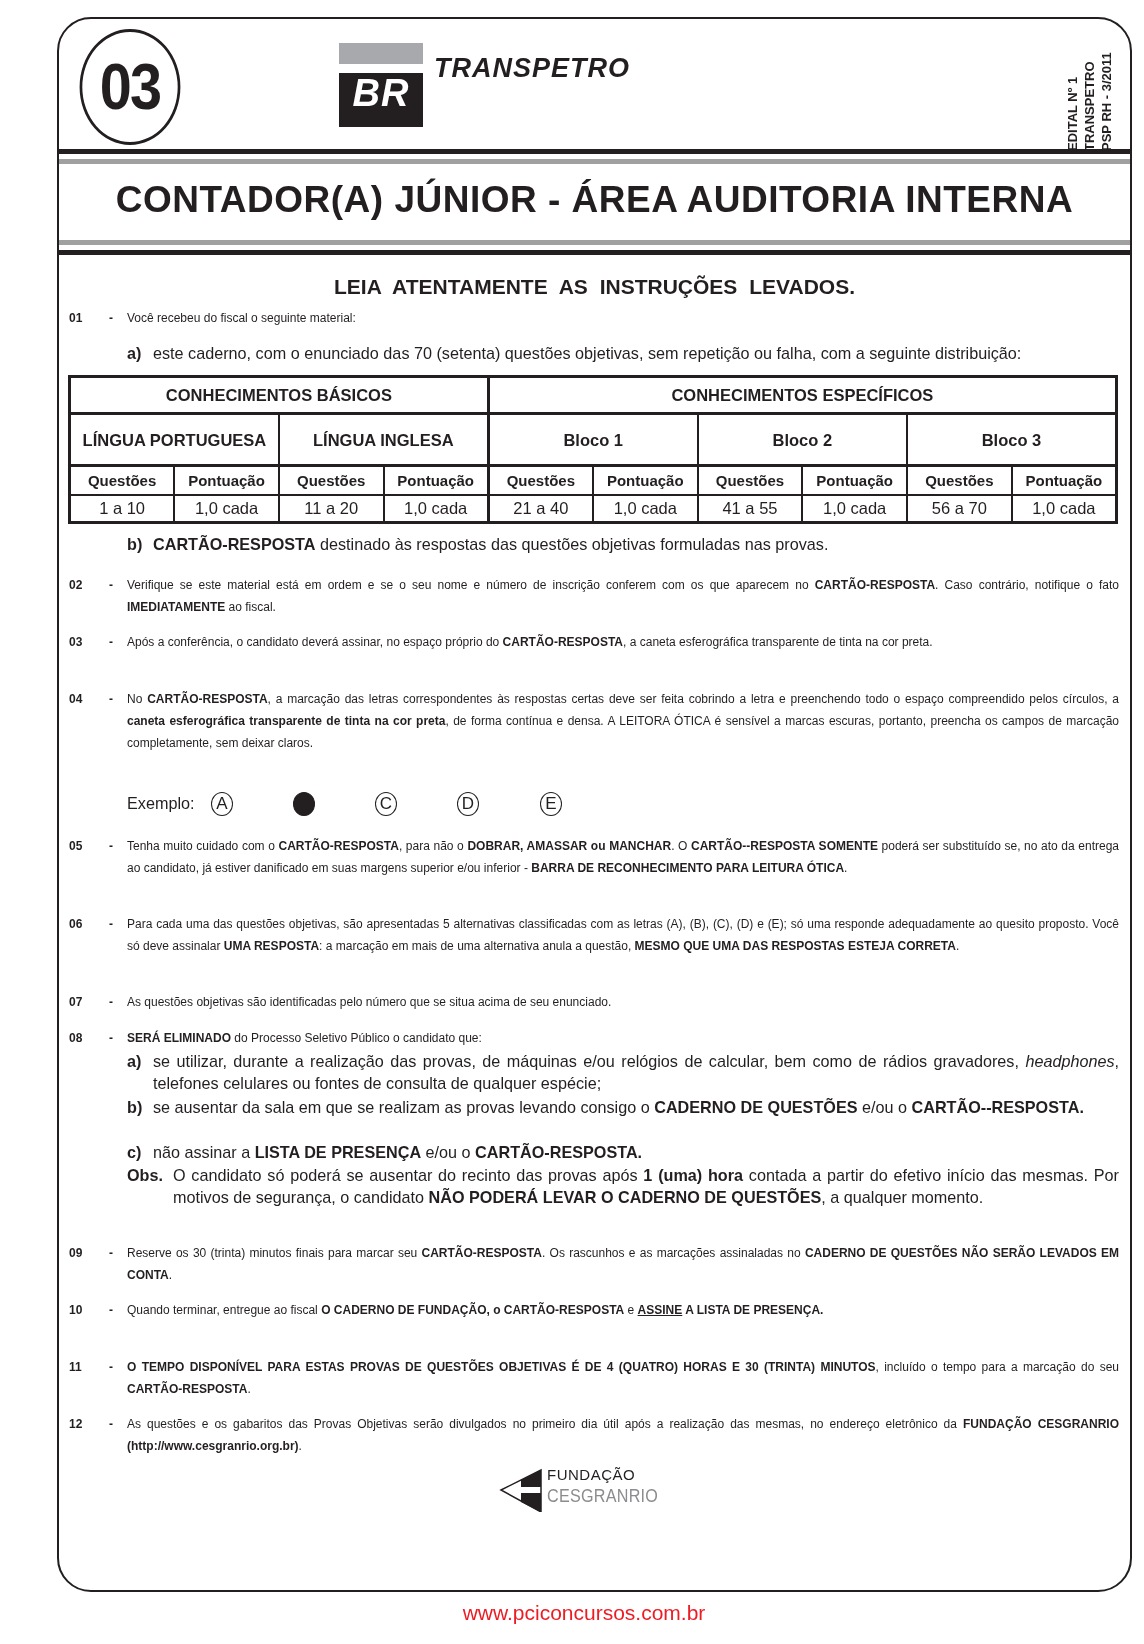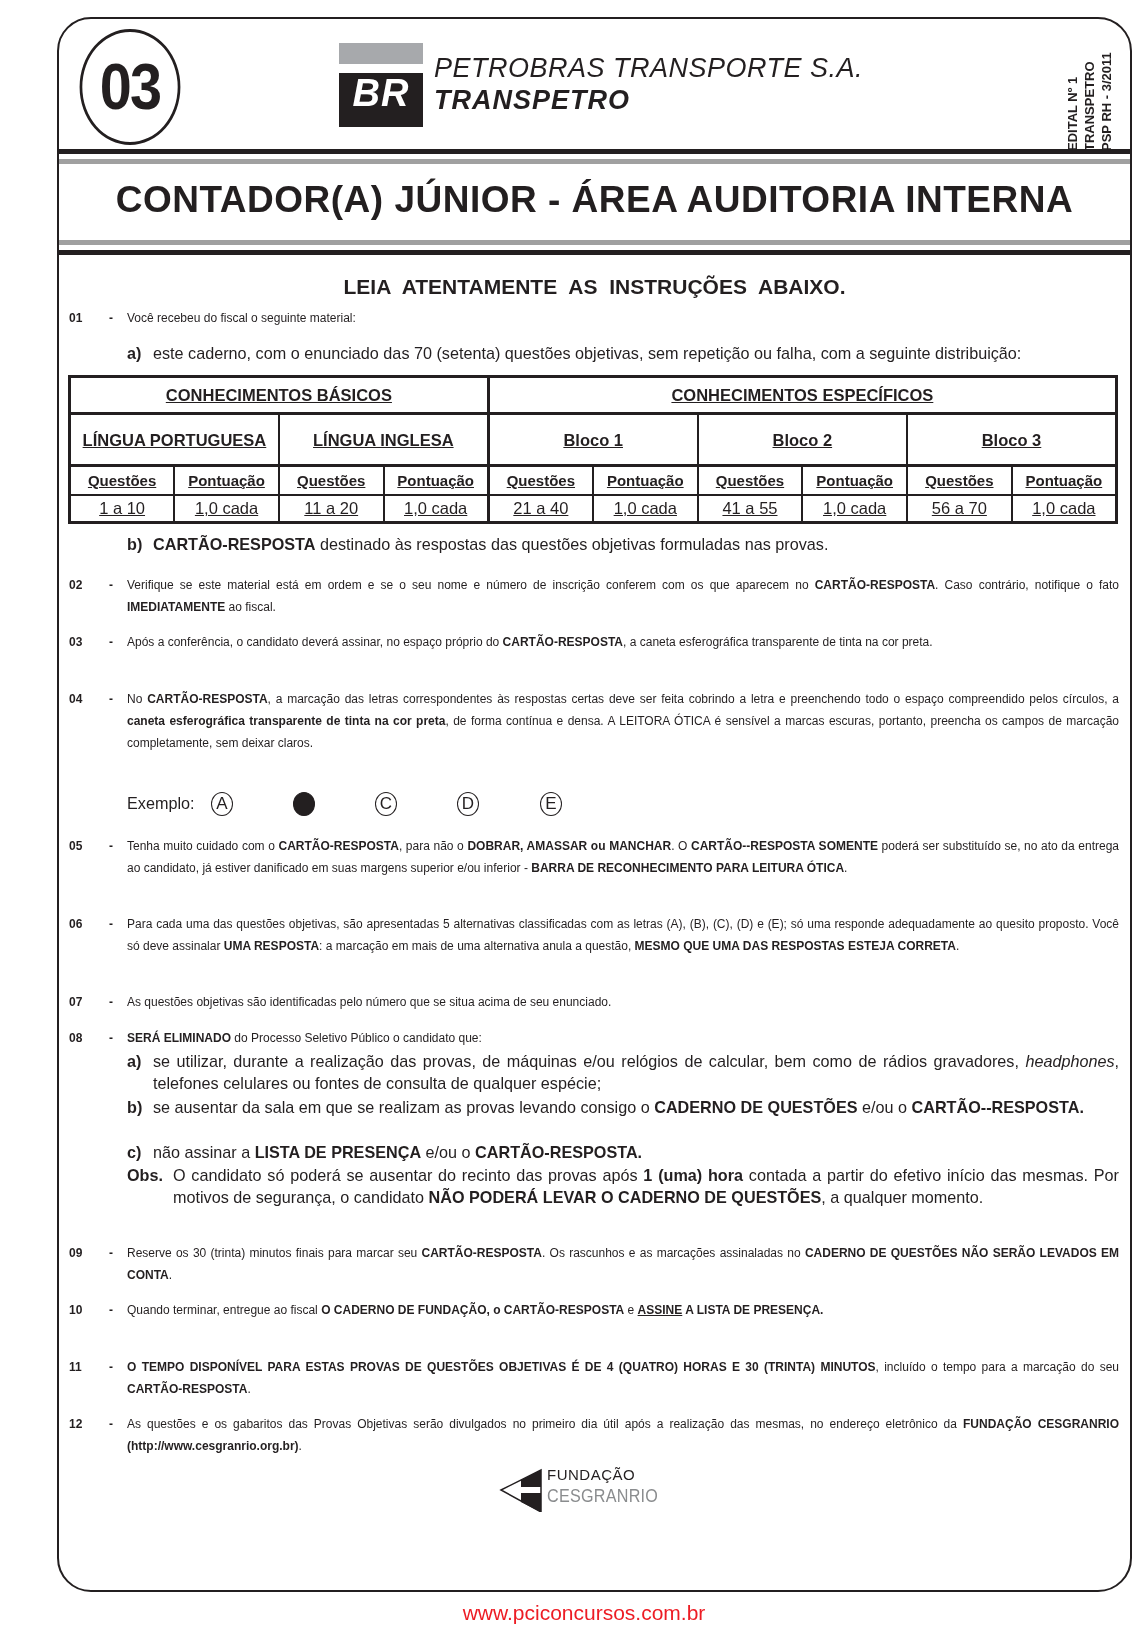--- a/index.html
+++ b/index.html
@@ -58,21 +58,21 @@
     .sub .txt { margin-left: 26px; text-align: justify; }
     .sub.obs .txt { margin-left: 46px; text-indent: 0; }
     b { font-weight: bold; }
     u { text-decoration: underline; }
     
     .dist-table {
       position: absolute; left: 9px; top: 356px; width: 1050px;
       border-collapse: collapse; border: 3px solid #231f20; table-layout: fixed;
       font-size: 16.5px; text-align: center;
     }
-    .dist-table td { border: 2px solid #231f20; padding: 0; text-decoration: underline; }
+    .dist-table td { border: 2px solid #231f20; padding: 0; }
     .dist-table .h1 td { height: 34px; font-weight: bold; border-bottom-width: 3px; }
     .dist-table .h2 td { height: 49px; font-weight: bold; line-height: 20px; border-bottom-width: 3px; }
     .dist-table .h3 td { height: 27px; font-weight: bold; font-size: 15px; }
     .dist-table .r td { height: 25px; }
     .dist-table .sep { border-left-width: 3px !important; }
     
     .example { position: absolute; left: 68px; top: 775px; font-size: 16.2px; display: flex; align-items: center; }
     .bubble {
       display: inline-flex; align-items: center; justify-content: center;
       width: 22px; height: 24px; border: 1.3px solid #231f20; border-radius: 50%;
@@ -95,36 +95,35 @@
 <div class="frame">
 
   <div class="header">
     <div class="num-circle">03</div>
     <div class="logo">
       <div class="grey"></div>
       <div class="black"></div>
       <div class="br">BR</div>
     </div>
     <div class="company">
-      <div class="l1">PETROBRAS TRANSPORTE S.A.</div>
       <div class="l2">TRANSPETRO</div>
     </div>
     <div class="edital">
       <div>EDITAL Nº 1</div>
       <div>TRANSPETRO</div>
       <div>PSP RH - 3/2011</div>
     </div>
   </div>
 
   <div class="rule-black" style="top:130px;"></div>
   <div class="rule-grey" style="top:140px;"></div>
   <div class="title">CONTADOR(A) JÚNIOR - ÁREA AUDITORIA INTERNA</div>
   <div class="rule-grey" style="top:221px;"></div>
   <div class="rule-black" style="top:231px;"></div>
-  <div class="subtitle">LEIA ATENTAMENTE AS INSTRUÇÕES ABAIXO.</div>
+  <div class="subtitle">LEIA ATENTAMENTE AS INSTRUÇÕES LEVADOS.</div>
 
   <div class="content">
 
     <div class="item" style="top:288px;">
       <span class="no">01</span>
         <span class="dash">-</span>
       <div class="txt">Você recebeu do fiscal o seguinte material:</div>
     </div>
 
     <div class="sub" style="top:323px;">

